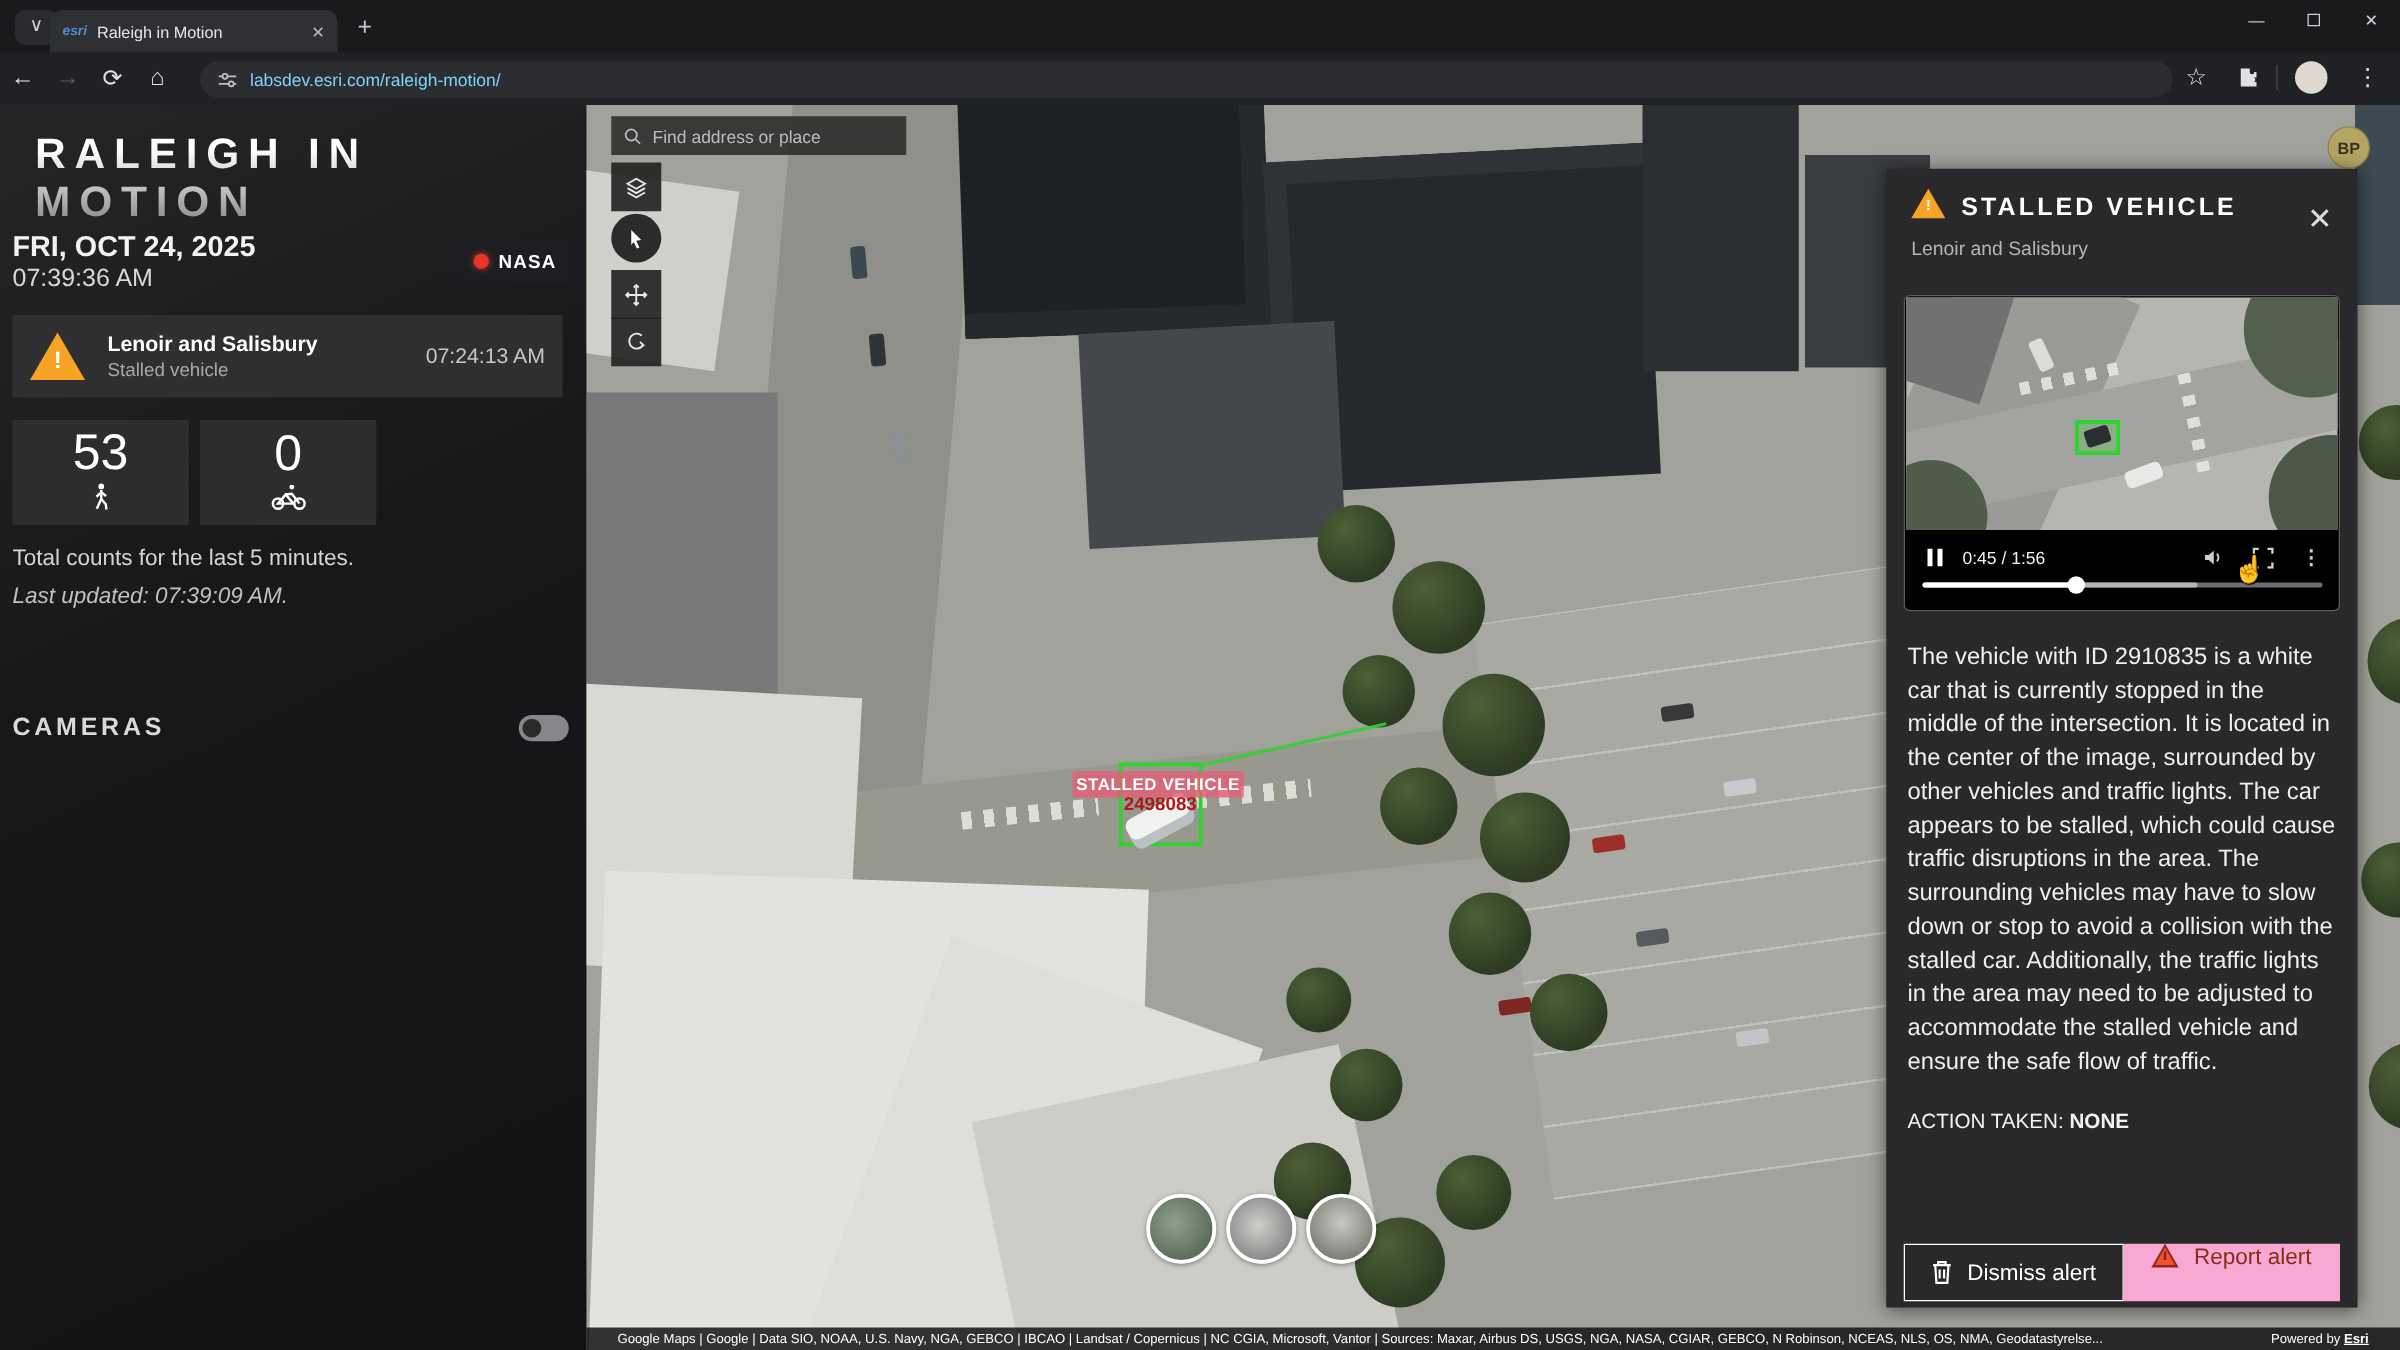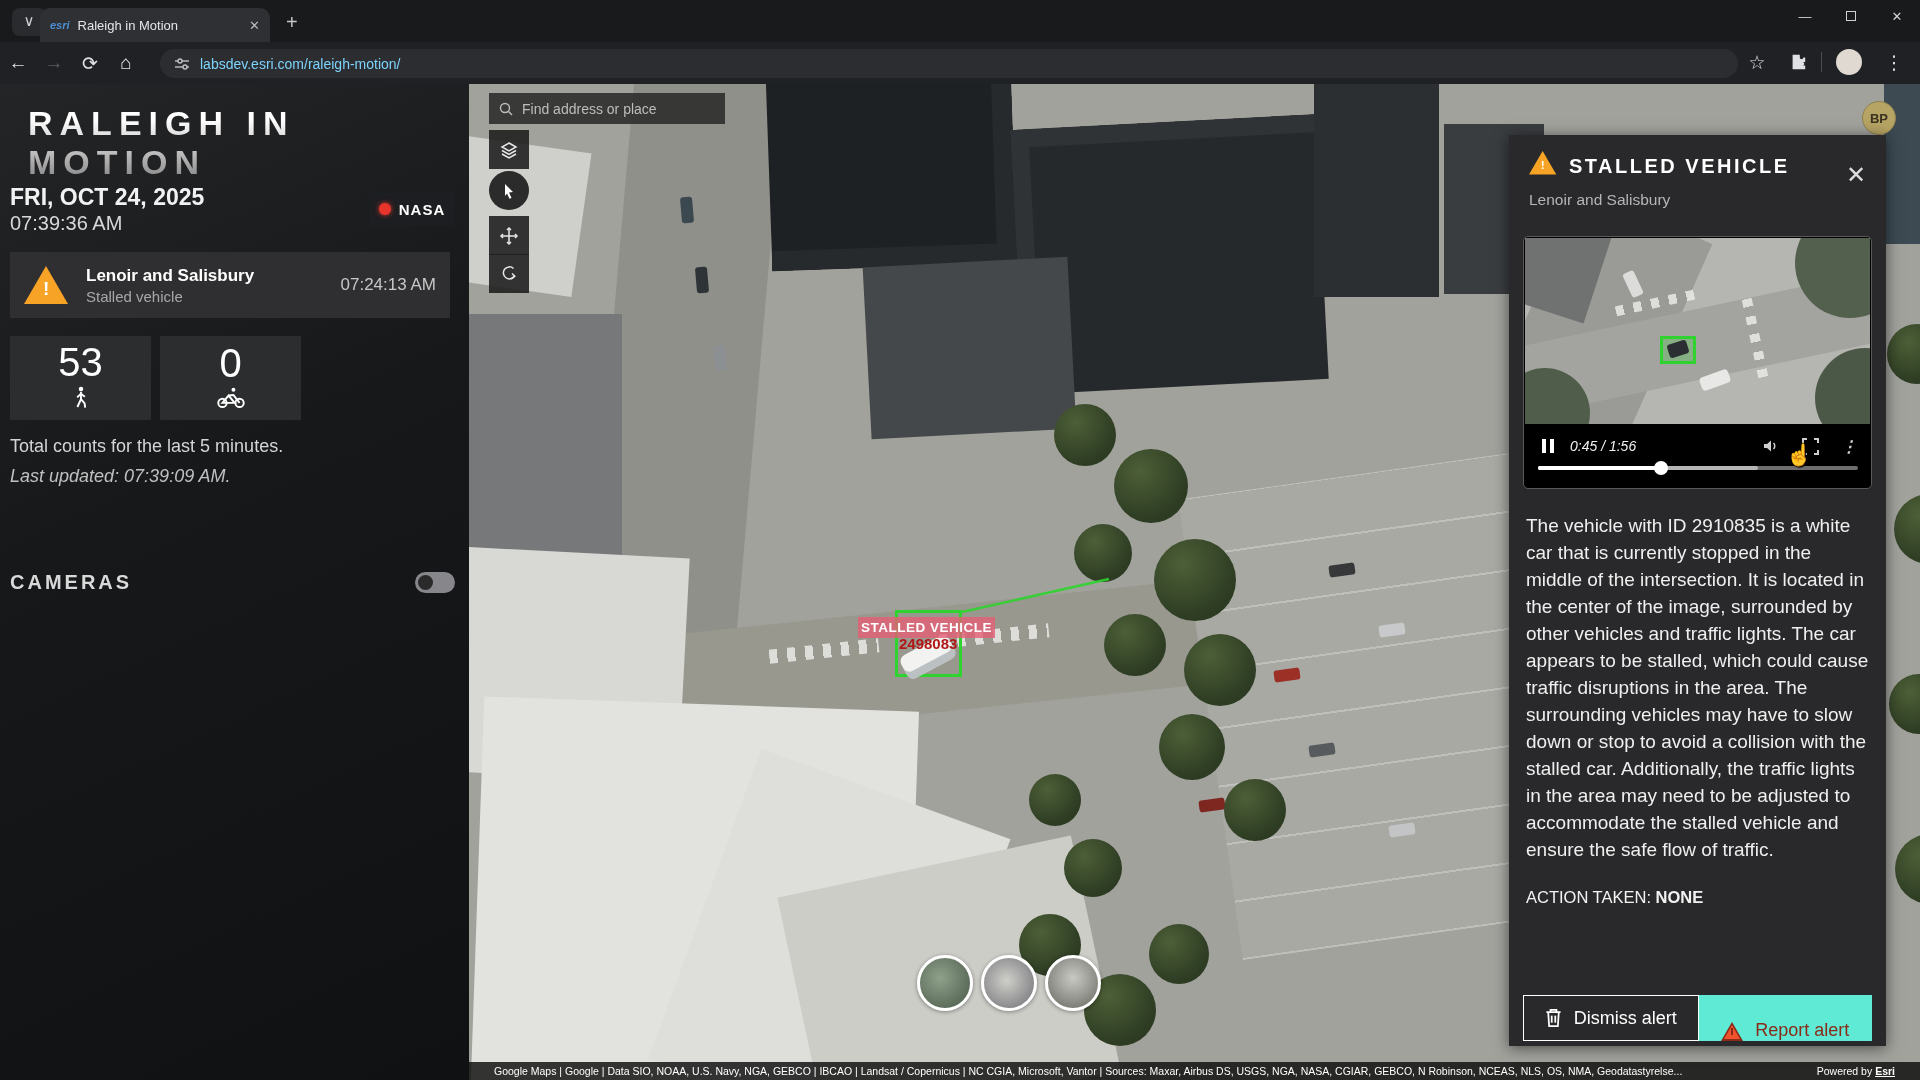--- a/index.html
+++ b/index.html
@@ -117,43 +117,43 @@
            z-index:7; box-shadow:0 2px 14px rgba(0,0,0,.55); }
   #panel-title { position:absolute; left:60px; top:20px; color:#fff; font-size:20px; font-weight:bold; letter-spacing:2.5px; }
   #panel-warn { position:absolute; left:20px; top:16px; transform:scale(.62); transform-origin:top left; }
   #panel-close { position:absolute; right:20px; top:26px; color:#dcdcdc; font-size:24px; font-weight:300; }
   #panel-sub { position:absolute; left:20px; top:56px; color:#b5b5b5; font-size:15.5px; }
 
   #video-box { position:absolute; left:14px; top:101px; width:349px; height:253px; border:1px solid #5a5a5a;
                border-radius:5px; background:#000; overflow:hidden; }
   #video-img { position:absolute; left:1px; top:1px; width:345px; height:186px; background:#b5b6b1; overflow:hidden; }
   #video-img div { position:absolute; }
-  #vc-row { position:absolute; left:0; top:196px; width:100%; height:26px; display:flex; align-items:center; color:#fff;font-style:italic; }
+  #vc-row { position:absolute; left:0; top:196px; width:100%; height:26px; display:flex; align-items:center; color:#fff; }
   #vc-pause { margin-left:18px; display:flex; gap:4px; }
   #vc-pause i { width:4px; height:14px; background:#fff; }
   #vc-time { margin-left:16px; font-size:14px; color:#f0f0f0; }
   #vc-right { margin-left:auto; display:flex; align-items:center; gap:22px; margin-right:14px; }
   #vc-right svg { stroke:#cfcfcf; fill:#cfcfcf; }
   #vc-kebab { color:#cfcfcf; font-size:16px; font-weight:bold; }
   #vc-progress { position:absolute; left:14px; top:229px; width:320px; height:4px; background:#6e6e6e; border-radius:2px; }
   #vc-buffer { position:absolute; left:0; top:0; height:4px; width:220px; background:#b5b5b5; border-radius:2px; }
   #vc-played { position:absolute; left:0; top:0; height:4px; width:123px; background:#fff; border-radius:2px; }
   #vc-thumb { position:absolute; left:116px; top:-5px; width:14px; height:14px; border-radius:50%; background:#fff; }
   #vc-cursor { position:absolute; right:58px; top:206px; color:#fff; font-size:21px;
                text-shadow:0 0 2px #000, 1px 1px 1px #000; z-index:3; }
 
   #panel-desc { position:absolute; left:17px; top:377px; width:345px; color:#efefef; font-size:19px; line-height:27px; }
   #panel-action { position:absolute; left:17px; top:753px; color:#f2f2f2; font-size:16.5px; }
   #panel-question { position:absolute; left:17px; top:794px; width:345px; color:#efefef; font-size:18.5px; line-height:27px; }
 
   #panel-buttons { position:absolute; left:14px; top:860px; width:349px; height:46px; display:flex; }
   #btn-dismiss { flex:1; border:1px solid #fff; background:transparent; color:#fff; font-size:18px;
                  display:flex; align-items:center; justify-content:center; gap:12px; }
-  #btn-report { flex:1; background:#5eead4; color:#8a2a18; font-size:18px;
-                display:flex; align-items:flex-end; justify-content:center; gap:12px; }
+  #btn-report { flex:1; background:#f9a8d4; color:#8a2a18; font-size:18px;
+                display:flex; align-items:flex-start; justify-content:center; gap:12px; }
   #btn-dismiss svg { stroke:#fff; fill:none; stroke-width:1.5; }
   .tri-outline { width:0; height:0; border-left:11px solid transparent; border-right:11px solid transparent;
                  border-bottom:19px solid #8a2a18; position:relative; }
   .tri-outline em { position:absolute; left:-8px; top:2.5px; width:0; height:0;
                     border-left:8px solid transparent; border-right:8px solid transparent;
                     border-bottom:14px solid #f0532c; }
   .tri-outline s { position:absolute; left:-1px; top:6px; width:2px; height:7px; background:#8a2a18; }
 </style>
 </head>
 <body>

